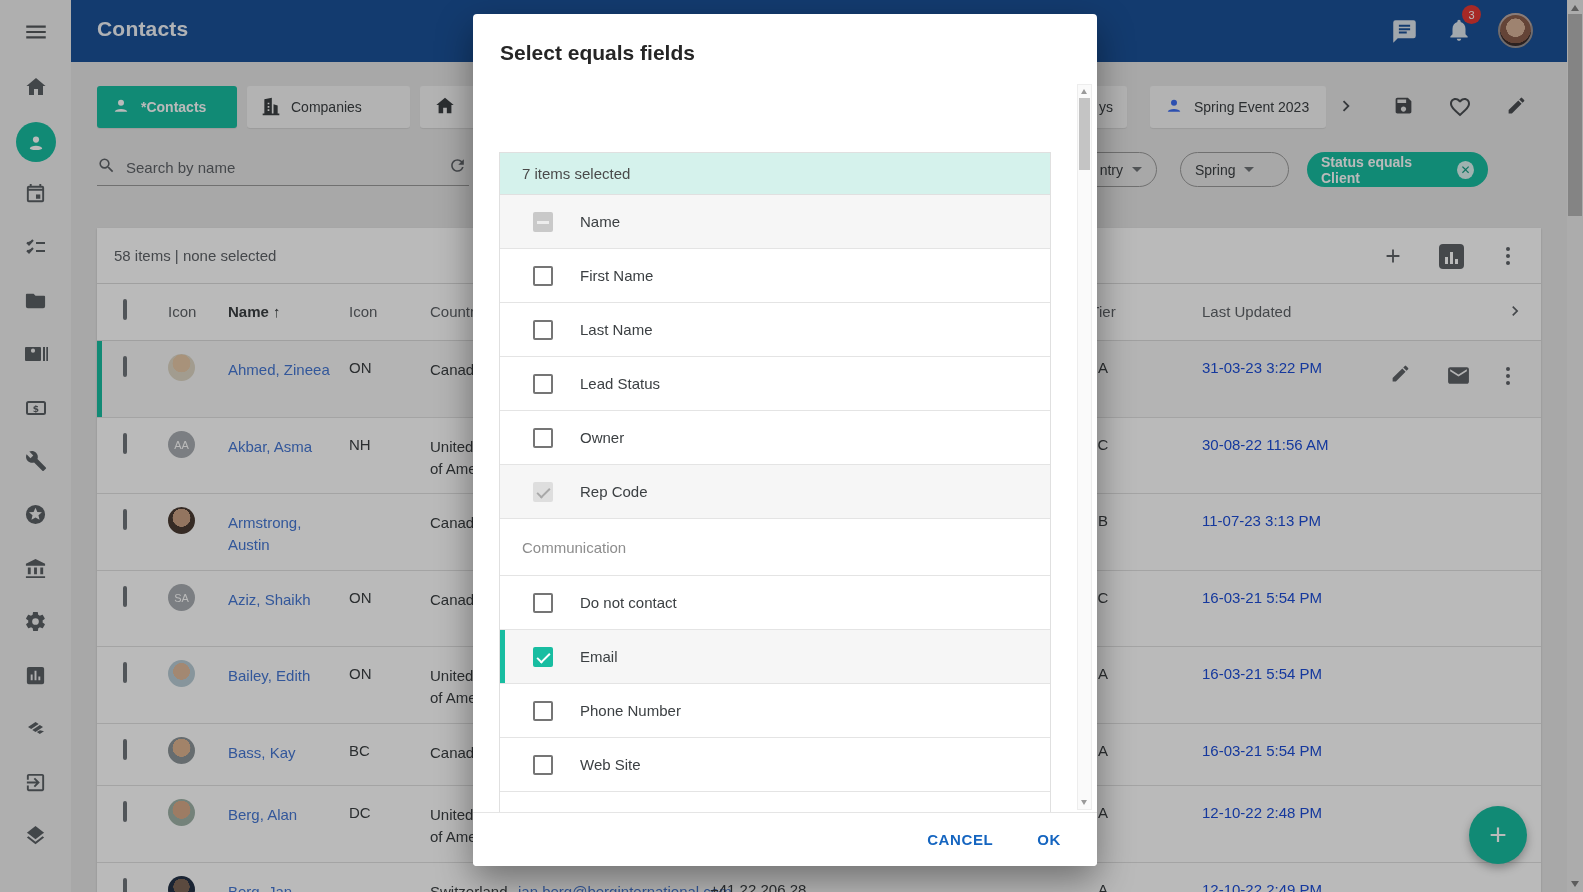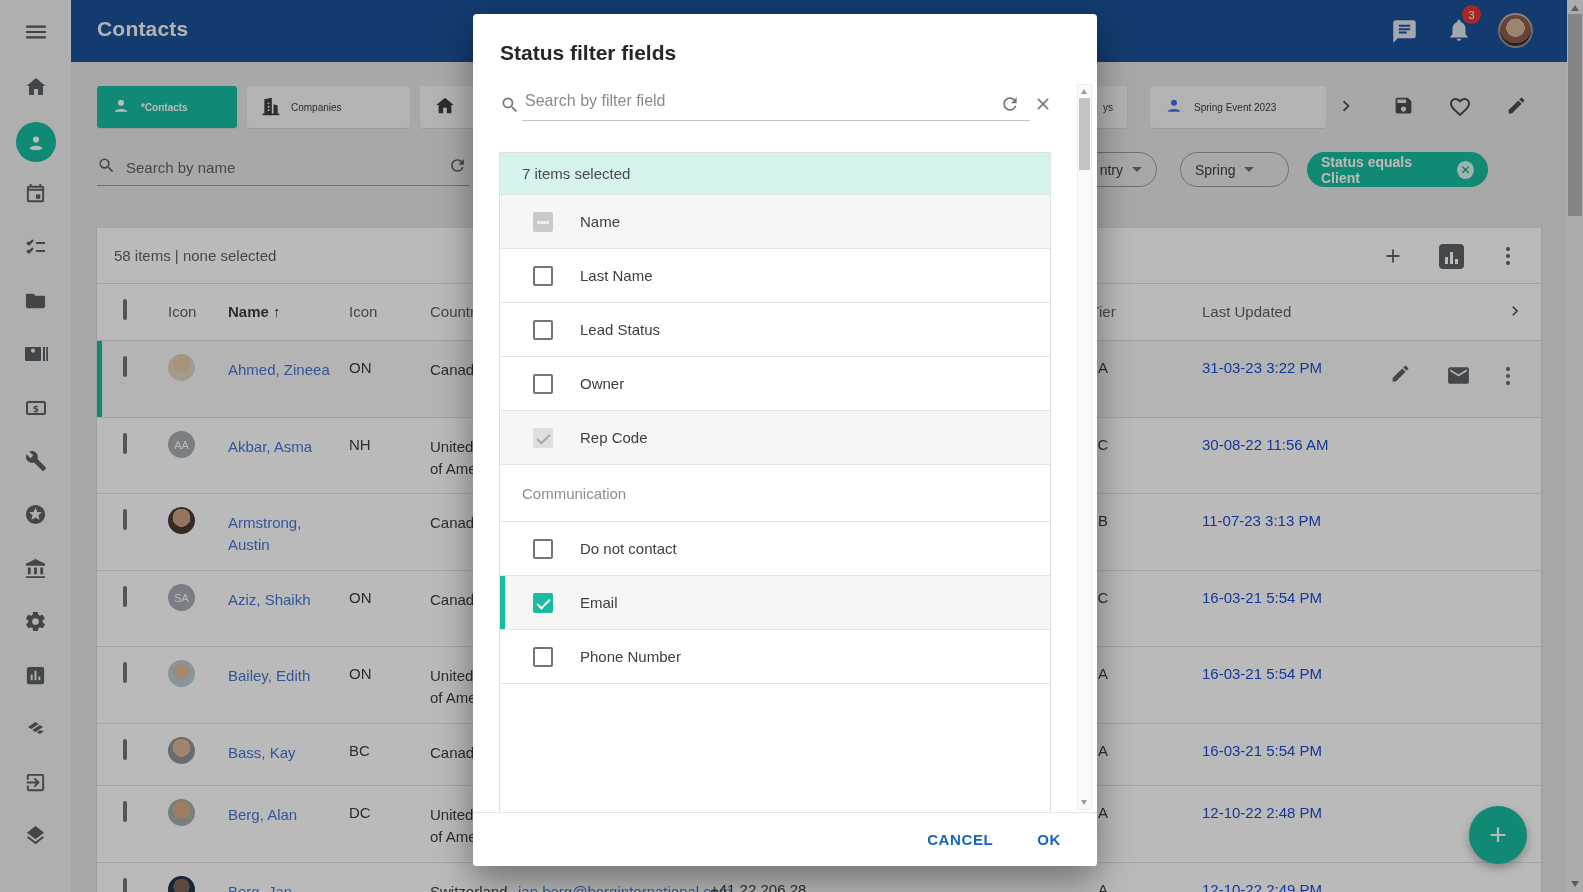--- a/index.html
+++ b/index.html
@@ -21,21 +21,21 @@
   .tb-chat { position:absolute; left:1320px; top:18px; cursor:pointer; }
   .tb-bell { position:absolute; left:1375px; top:17px; cursor:pointer; }
   .tb-badge { position:absolute; left:1391px; top:5px; min-width:19px; height:19px; border-radius:50%; background:#e53935; color:#fff; font-size:11px; display:flex; align-items:center; justify-content:center; }
   .tb-avatar { position:absolute; left:1427px; top:13px; width:35px; height:35px; border-radius:50%; cursor:pointer;
     background: radial-gradient(circle at 50% 42%, #d9b49a 0 34%, #8a5e4c 35% 58%, #3c2e2c 59% 100%);
     box-shadow: inset 0 0 0 2px rgba(230,235,242,.55); }
 
   
   .content { position:absolute; left:71px; top:62px; width:1496px; height:830px; }
 
-  .tab { position:absolute; top:24px; height:42px; border-radius:3px; display:flex; align-items:center; padding:14px 14px; font-size:10px; color:#3c4043; background:#f6f6f6; cursor:pointer; overflow:hidden; white-space:nowrap; box-shadow:0 1px 1px rgba(0,0,0,.08); }
+  .tab { position:absolute; top:24px; height:42px; border-radius:3px; display:flex; align-items:center; padding:14px 14px; font-size:14px; color:#3c4043; background:#f6f6f6; cursor:pointer; overflow:hidden; white-space:nowrap; box-shadow:0 1px 1px rgba(0,0,0,.08); }
   .tab svg { margin-right:10px; flex:0 0 auto; }
   .tab.active { background:#18bda1; color:#ffffff; font-weight:bold; }
   .tab-contacts { left:26px; width:140px; }
   .tab-companies { left:176px; width:163px; }
   .tab-home { left:349px; width:120px; }
   .tab-ys { left:929px; width:127px; justify-content:flex-end; }
   .tab-spring { left:1079px; width:176px; }
 
   .tr-icon { position:absolute; top:33px; cursor:pointer; }
   .tri-chevron { left:1264px; } .tri-save { left:1322px; } .tri-heart { left:1377px; } .tri-pencil { left:1435px; }
@@ -463,45 +463,36 @@
 
   <div class="pg-scroll">
     <span class="arr arr-up"></span>
     <span class="pg-thumb"></span>
     <span class="arr arr-dn"></span>
   </div>
 
   <div class="scrim"></div>
 
   <div class="modal">
-    <div class="m-title">Status filter fields</div>
-
-    <div class="m-search">
-      <span class="ms-mag"><svg width="20" height="20" viewBox="0 0 24 24">
-            <path d="M15.5 14h-.79l-.28-.27A6.47 6.47 0 0 0 16 9.5 6.5 6.5 0 1 0 9.5 16c1.61 0 3.09-.59 4.23-1.57l.27.28v.79l5 4.99L20.49 19l-4.99-5zm-6 0C7.01 14 5 11.99 5 9.5S7.01 5 9.5 5 14 7.01 14 9.5 11.99 14 9.5 14z"></path>
-          </svg></span>
-      <input class="ms-input" type="text" placeholder="Search by filter field" style="">
-      <span class="ms-refresh"><svg width="20" height="20" viewBox="0 0 24 24" fill="#757575">
-            <path d="M17.65 6.35A7.96 7.96 0 0 0 12 4c-4.42 0-7.99 3.58-7.99 8s3.57 8 7.99 8c3.73 0 6.84-2.55 7.73-6h-2.08a5.99 5.99 0 0 1-5.65 4c-3.31 0-6-2.69-6-6s2.69-6 6-6c1.66 0 3.14.69 4.22 1.78L13 11h7V4l-2.35 2.35z"></path>
-          </svg></span>
-      <span class="ms-close"><svg width="20" height="20" viewBox="0 0 24 24" fill="#757575">
-            <path d="M19 6.41 17.59 5 12 10.59 6.41 5 5 6.41 10.59 12 5 17.59 6.41 19 12 13.41 17.59 19 19 17.59 13.41 12z"></path>
-          </svg></span>
-      <span class="m-underline"></span>
-    </div>
+    <div class="m-title">Select equals fields</div>
+
 
     <div class="m-list">
       <div class="m-banner">7 items selected</div>
 
       <div class="mrow sel">
         <span class="mcb ind"></span>
         <span class="mlabel">Name</span>
       </div>
       <div class="mrow">
         <span class="mcb un"></span>
+        <span class="mlabel">First Name</span>
+      </div>
+      <div class="mrow">
+        <span class="mcb un"></span>
         <span class="mlabel">Last Name</span>
       </div>
       <div class="mrow">
         <span class="mcb un"></span>
         <span class="mlabel">Lead Status</span>
       </div>
       <div class="mrow">
         <span class="mcb un"></span>
         <span class="mlabel">Owner</span>
       </div>
@@ -516,20 +507,24 @@
         <span class="mcb un"></span>
         <span class="mlabel">Do not contact</span>
       </div>
       <div class="mrow sel accent">
         <span class="mcb chk"></span>
         <span class="mlabel">Email</span>
       </div>
       <div class="mrow">
         <span class="mcb un"></span>
         <span class="mlabel">Phone Number</span>
+      </div>
+      <div class="mrow">
+        <span class="mcb un"></span>
+        <span class="mlabel">Web Site</span>
       </div>
     </div>
 
     <div class="m-scroll">
       <span class="m-arr m-arr-up"></span>
       <span class="m-thumb"></span>
       <span class="m-arr m-arr-dn"></span>
     </div>
 
     <div class="m-footer">

